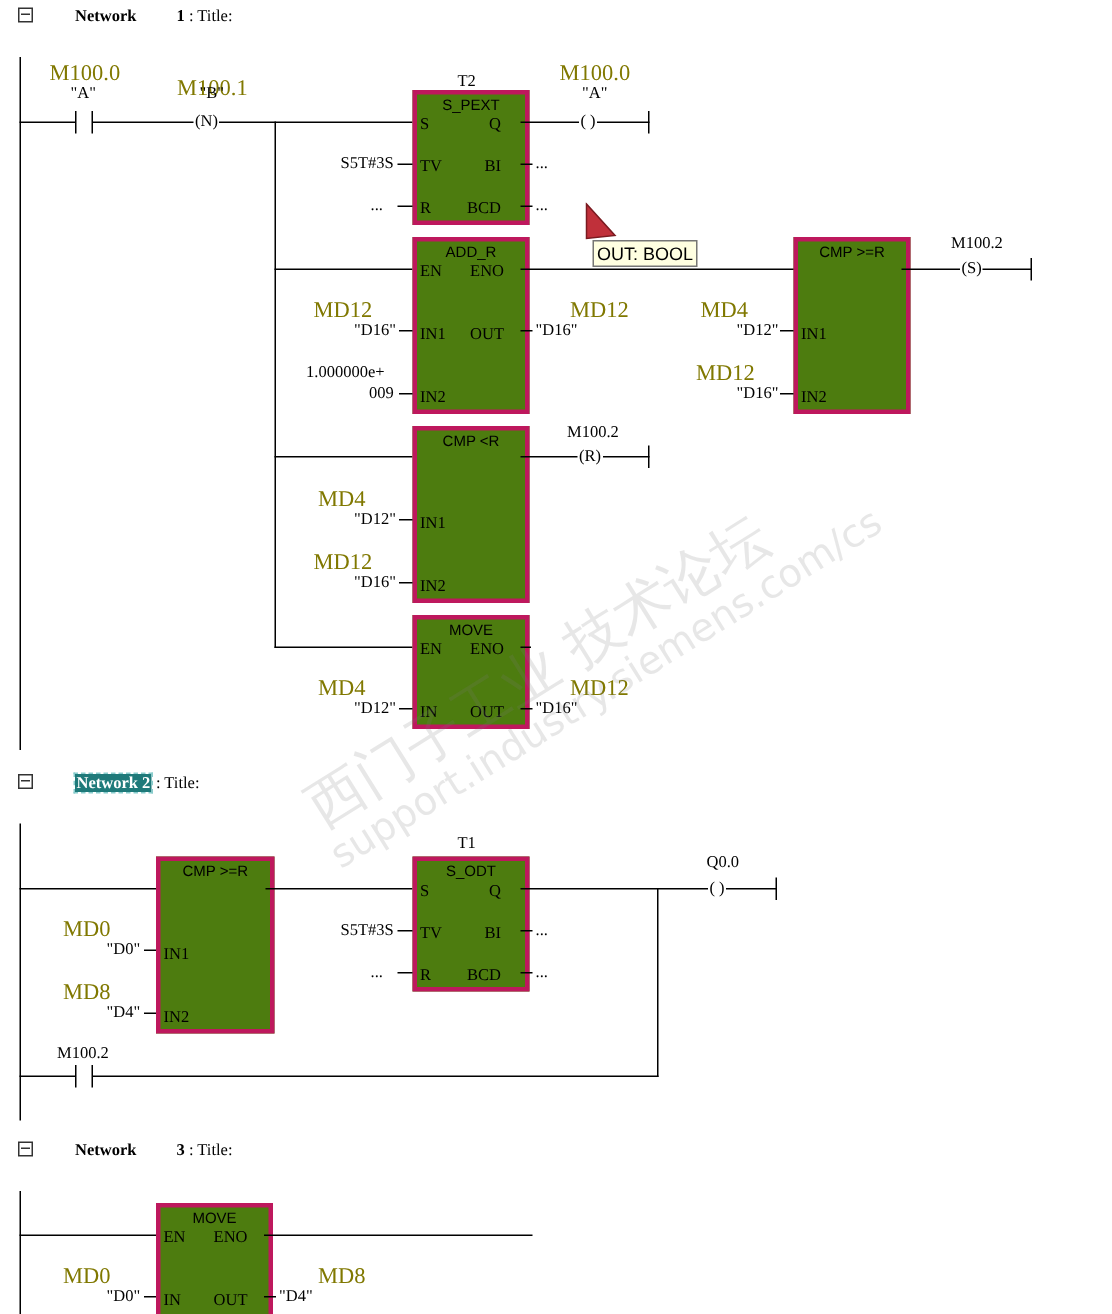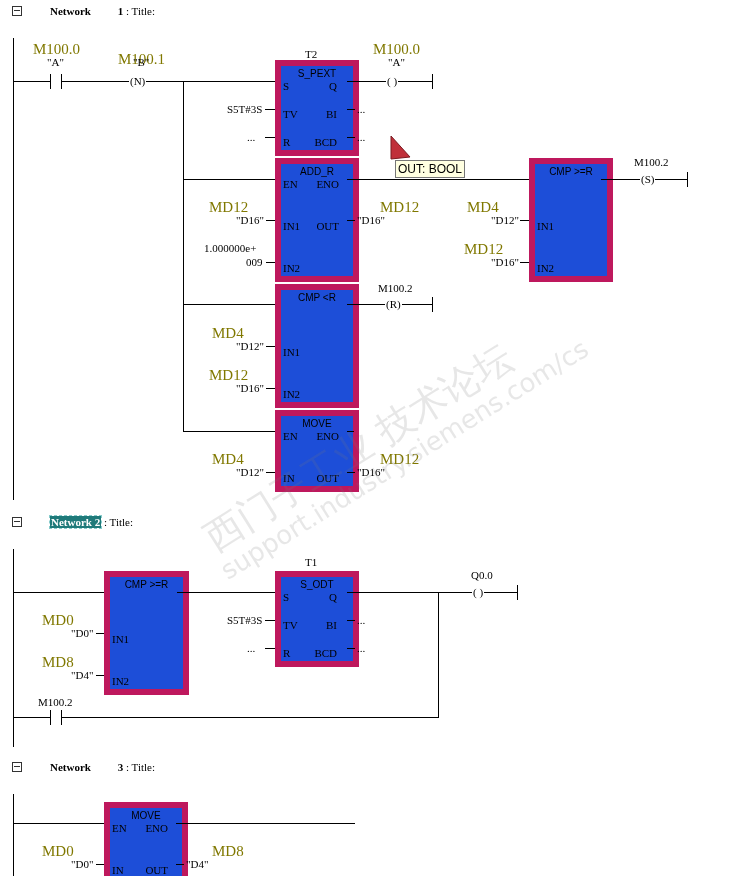--- a/index.html
+++ b/index.html
@@ -6,21 +6,21 @@
   body{width:741px;height:876px;position:relative;overflow:hidden;font-family:"DejaVu Sans Mono","Liberation Mono",monospace;color:#000;}
   .abs{position:absolute;}
   .t{position:absolute;font-family:"Liberation Serif","DejaVu Serif",serif;font-size:11px;line-height:12px;white-space:nowrap;}
   .hdr{position:absolute;font-family:"Liberation Serif","DejaVu Serif",serif;font-size:11px;line-height:14px;white-space:nowrap;}
   .hdr b{font-weight:bold;margin-left:24px;}
   .hl{background:#1f7a7a;color:#fff;outline:1px dashed #8cc;padding:0 1px;}
   .collapse{display:inline-block;width:8px;height:8px;border:1px solid #333;position:relative;margin-right:4px;vertical-align:-1px;}
   .collapse::after{content:"";position:absolute;left:1px;right:1px;top:3px;height:1px;background:#333;}
   .addr{position:absolute;font-family:"Liberation Serif","DejaVu Serif",serif;font-size:15px;font-weight:normal;color:#807800;line-height:12px;white-space:nowrap;}
   .sym{position:absolute;font-family:"Liberation Serif","DejaVu Serif",serif;font-size:11px;line-height:12px;white-space:nowrap;text-align:right;}
-  .box{position:absolute;border:6px solid #be185d;background:#1d4ed8;}
+  .box{position:absolute;border:3px solid #be185d;background:#4d7c0f;}
   .bname{position:absolute;left:0;right:0;top:2px;text-align:center;font-family:"Liberation Sans","DejaVu Sans",sans-serif;font-size:10px;line-height:11px;}
   .pin{position:absolute;font-family:"Liberation Serif","DejaVu Serif",serif;font-size:11px;line-height:12px;white-space:nowrap;}
   .h{position:absolute;height:1px;background:#000;}
   .v{position:absolute;width:1px;background:#000;}
   .tip{position:absolute;background:#ffffe1;border:1px solid #767676;font-family:"Liberation Sans","DejaVu Sans",sans-serif;font-size:12px;line-height:14px;padding:1px 2px;}
   .wm{position:absolute;color:rgba(120,120,120,0.18);font-family:"DejaVu Sans",sans-serif;white-space:nowrap;transform:rotate(-32deg);transform-origin:left top;pointer-events:none;}
   .coil{position:absolute;font-family:"Liberation Serif","DejaVu Serif",serif;font-size:11px;line-height:12px;background:#fff;padding:0 1px;}
 </style>
 </head>
 <body>

